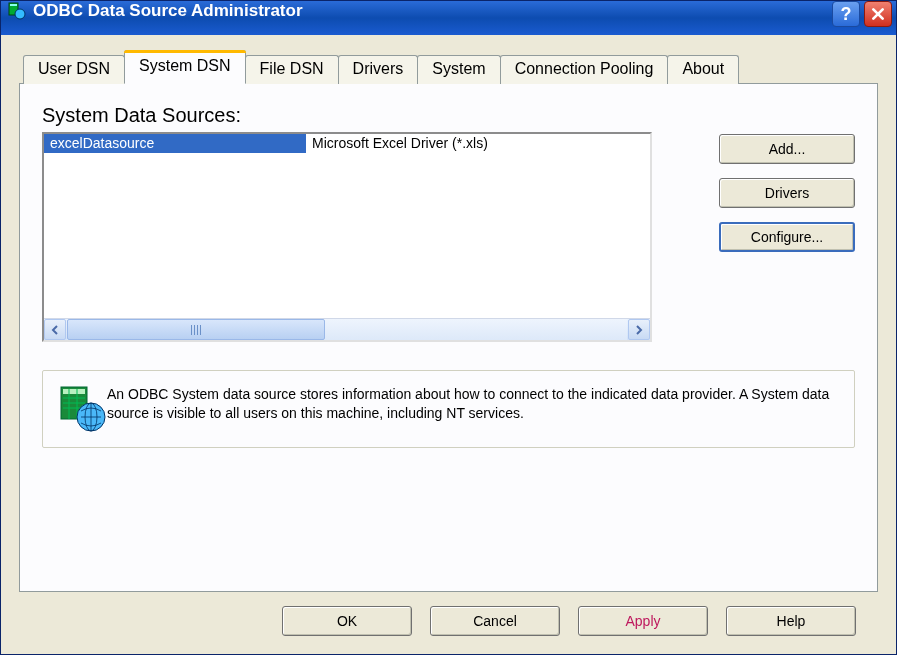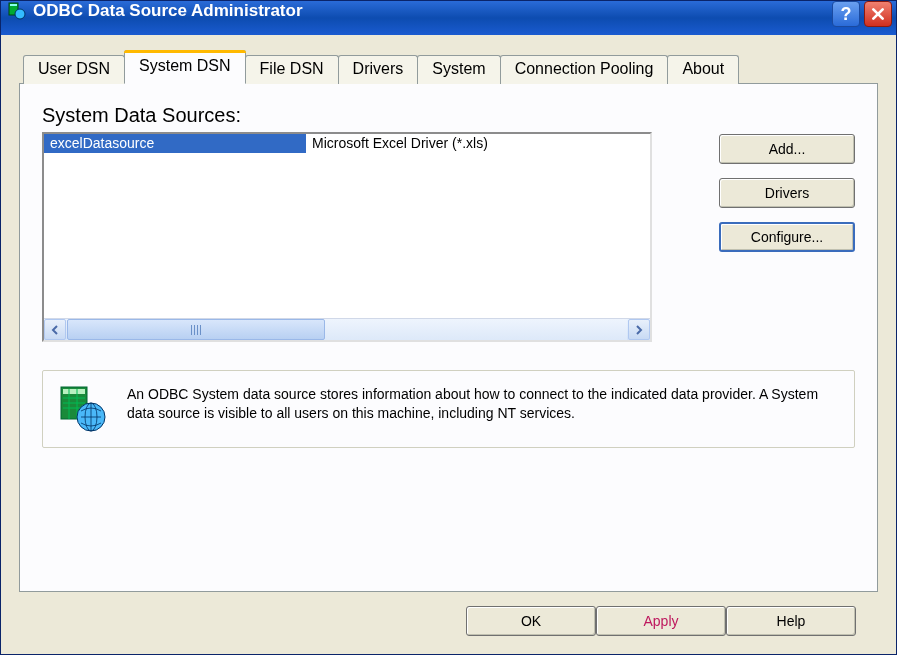--- a/index.html
+++ b/index.html
@@ -235,36 +235,36 @@
     color: #be185d;
     cursor: default;
   }
   .info-frame {
     margin-top: 28px;
     border: 1px solid #d0d0c0;
     border-radius: 2px;
     background: #fcfcfe;
     padding: 14px 16px;
     display: flex;
-    gap: 20px;
     align-items: flex-start;
   }
   .info-icon {
     width: 48px;
     height: 48px;
     flex-shrink: 0;
   }
   .info-text {
     font-size: 14px;
     line-height: 1.35;
     color: #000;
   }
   .dlg-buttons {
     display: flex;
     justify-content: flex-end;
+    gap: 18px;
     padding: 14px 22px 4px 22px;
   }
   .dlg-buttons .wbtn { min-width: 130px; }
 </style>
 </head>
 <body>
 
 <div class="window">
 
   <div class="titlebar">
@@ -353,19 +353,20 @@
             <ellipse cx="32" cy="32" rx="6" ry="14" fill="none" stroke="#036" stroke-width="0.8"></ellipse>
           </svg>
         </div>
         <div class="info-text">An ODBC System data source stores information about how to connect to the indicated data provider.   A System data source is visible to all users on this machine, including NT services.</div>
       </div>
 
     </div>
 
     <div class="dlg-buttons">
       <div class="wbtn">OK</div>
+      <div class="wbtn">Cancel</div>
       <div class="wbtn disabled">Apply</div>
       <div class="wbtn">Help</div>
     </div>
 
   </div>
 
 </div>
 
 </body></html>

